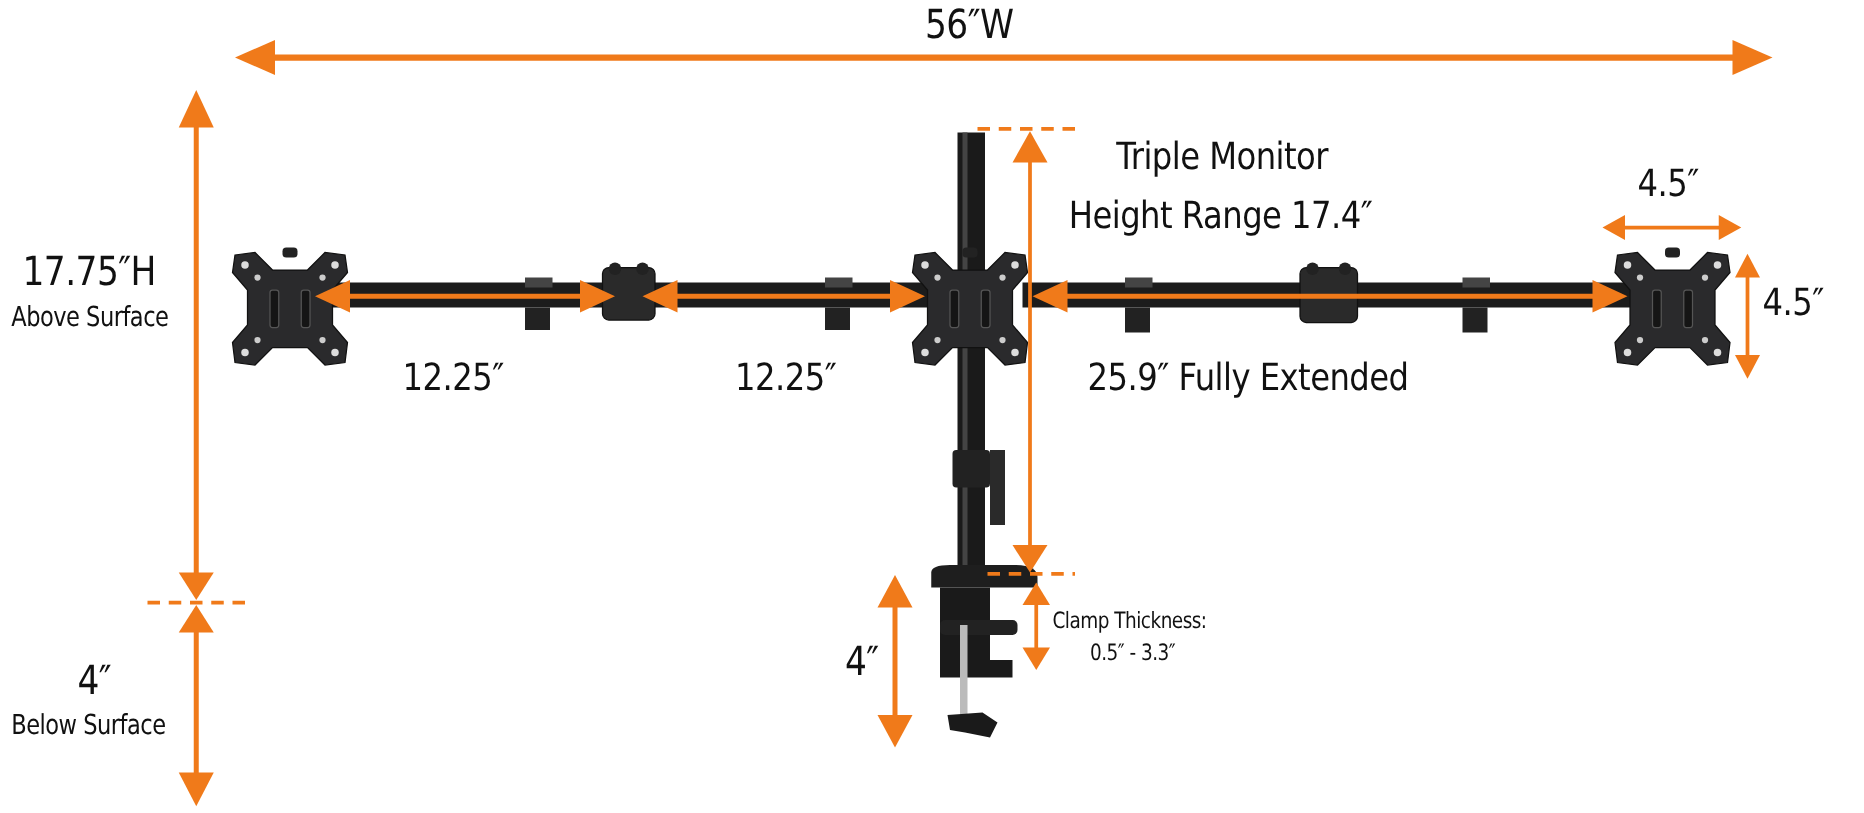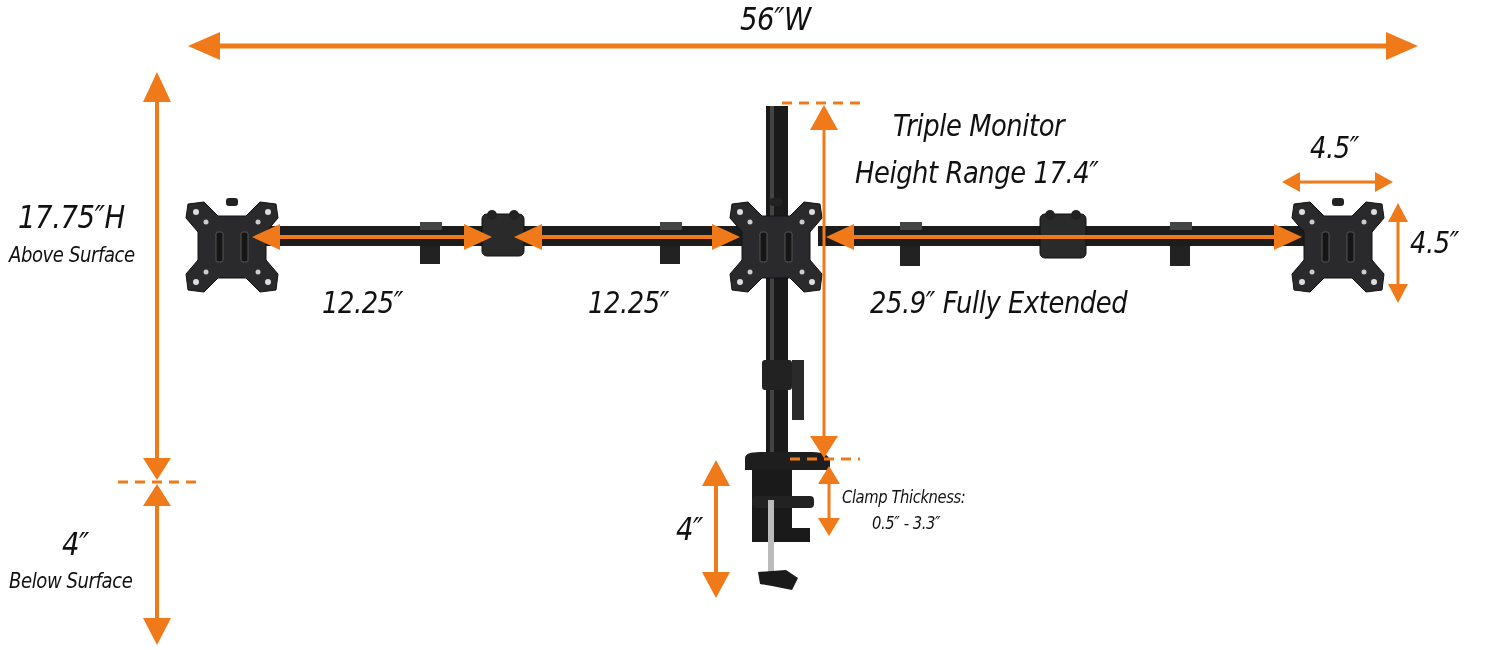--- a/index.html
+++ b/index.html
@@ -1,17 +1,17 @@
 <!DOCTYPE html>
 <html><head>
 <meta charset="utf-8">
 <style>
   html, body { margin:0; padding:0; background:#ffffff; }
   body { width:1491px; height:650px; position:relative; overflow:hidden; font-family:"DejaVu Sans Condensed","DejaVu Sans","Liberation Sans",sans-serif; }
-  .stage { position:absolute; left:0; top:0; width:1491px; height:650px;font-style:italic; }
+  .stage { position:absolute; left:0; top:0; width:1491px; height:650px; }
   svg { position:absolute; left:0; top:0; }
   .lbl { position:absolute; color:#111; font-family:"DejaVu Sans","Liberation Sans",sans-serif; letter-spacing:-0.5px; white-space:nowrap; }
   .big { font-size:32px; transform:scaleX(0.86); transform-origin:left center; }
   .med { font-size:30px; transform:scaleX(0.86); transform-origin:left center; }
   .sm  { font-size:22px; transform:scaleX(0.82); transform-origin:left center; }
   .xs  { font-size:18px; transform:scaleX(0.82); transform-origin:left center; }
 </style>
 </head>
 <body>
 

